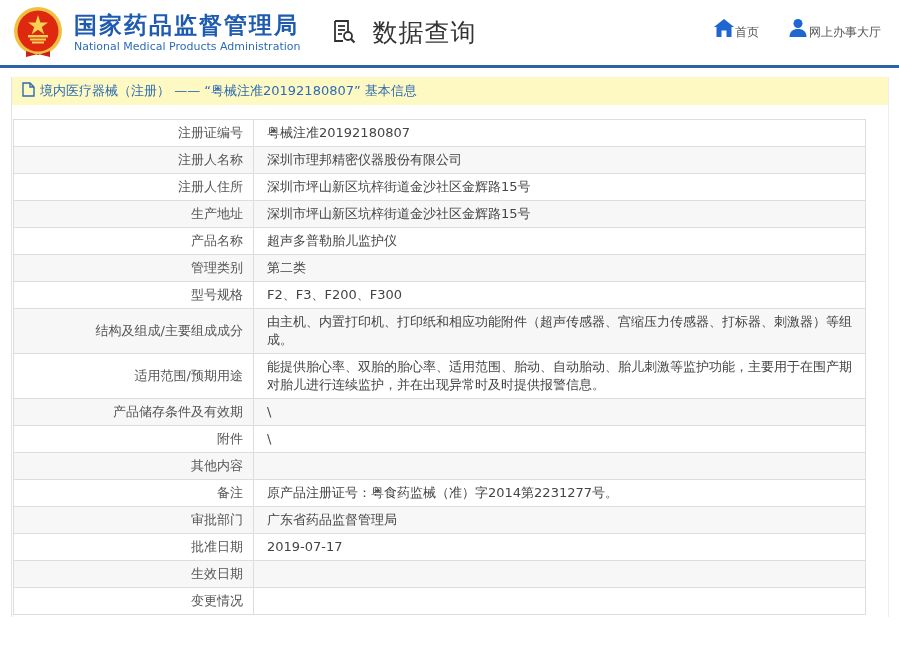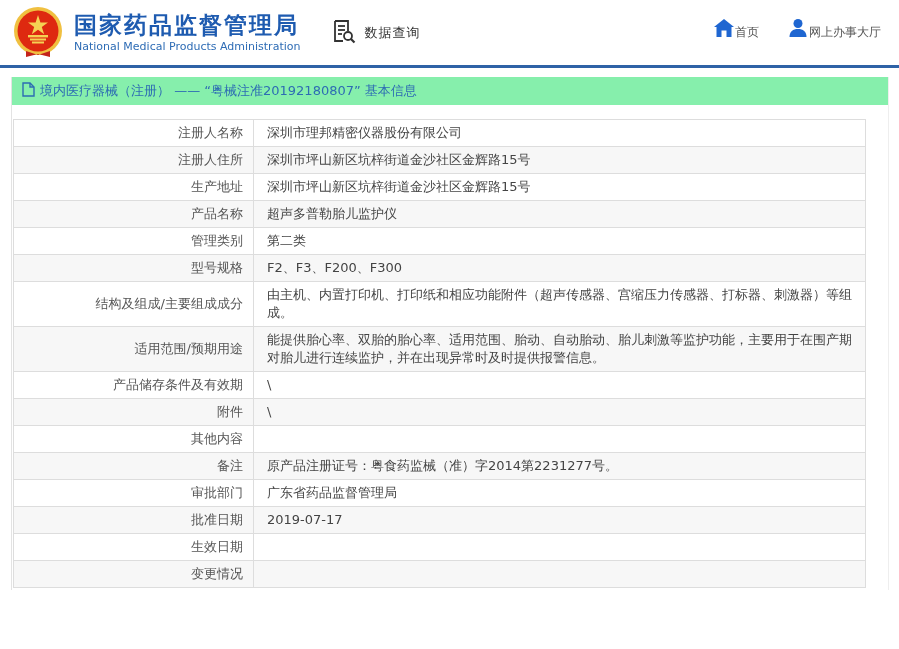--- a/index.html
+++ b/index.html
@@ -7,29 +7,29 @@
     font-family:"DejaVu Sans","Liberation Sans",sans-serif; }
 
   
   .header { height:68px; display:flex; align-items:center; position:relative;
     background:#fff; border-bottom:3px solid #2e62a6; }
   .logo-wrap { margin-left:10px; width:56px; height:56px; flex:0 0 auto; }
   .org-block { margin-left:8px; }
   .org-zh { color:#1e5bb0; font-size:23px; font-weight:bold; letter-spacing:2px; line-height:28px; }
   .org-en { color:#2e6cb5; font-size:11px; line-height:16px;text-align:center; }
   .dq { display:flex; align-items:center; margin-left:30px; cursor:pointer; }
-  .dq-label { font-size:13px; color:#333; margin-left:8px; letter-spacing:1px; }
+  .dq-label { font-size:25px; color:#333; margin-left:16px; letter-spacing:1px; }
   .header-nav { position:absolute; right:18px; top:18px; display:flex; gap:28px; }
   .nav-item { display:flex; align-items:center; cursor:pointer; }
   .nav-item .lbl { font-size:12px; color:#555; margin-top:5px; white-space:nowrap; }
 
   
   .content { margin:9px 10px 0 11px; width:878px;
     border-left:1px solid #e3e3e3; border-right:1px solid #eee; }
-  .crumb-bar { background:#86efac; height:28px; display:flex; align-items:center;
+  .crumb-bar { background:#fef9c3; height:28px; display:flex; align-items:center;
     padding-left:10px; }
   .crumb-text { color:#2d6cb3; font-size:13px; margin-left:5px; }
 
   
   .tbl-wrap { padding:14px 10px 2px 1px; }
   table { border-collapse:collapse; width:853px; table-layout:fixed;
     border:1px solid #ccc; }
   tr:nth-child(even) { background:#f7f7f7; }
   tr:nth-child(odd)  { background:#ffffff; }
   td { border:1px solid #ddd; font-size:13px; line-height:18px; padding:4px 10px; vertical-align:middle; }
@@ -99,20 +99,24 @@
         <path d="M8 1 v4 h4"></path>
       </svg>
     </span>
     <span class="crumb-text">境内医疗器械（注册） —— “粤械注准20192180807” 基本信息</span>
   </div>
 
   <div class="tbl-wrap">
     <table>
       <tbody>
           <tr>
+            <td class="label-cell">注册证编号</td>
+            <td class="value-cell">粤械注准20192180807</td>
+          </tr>
+          <tr>
             <td class="label-cell">注册人名称</td>
             <td class="value-cell">深圳市理邦精密仪器股份有限公司</td>
           </tr>
           <tr>
             <td class="label-cell">注册人住所</td>
             <td class="value-cell">深圳市坪山新区坑梓街道金沙社区金辉路15号</td>
           </tr>
           <tr>
             <td class="label-cell">生产地址</td>
             <td class="value-cell">深圳市坪山新区坑梓街道金沙社区金辉路15号</td>

